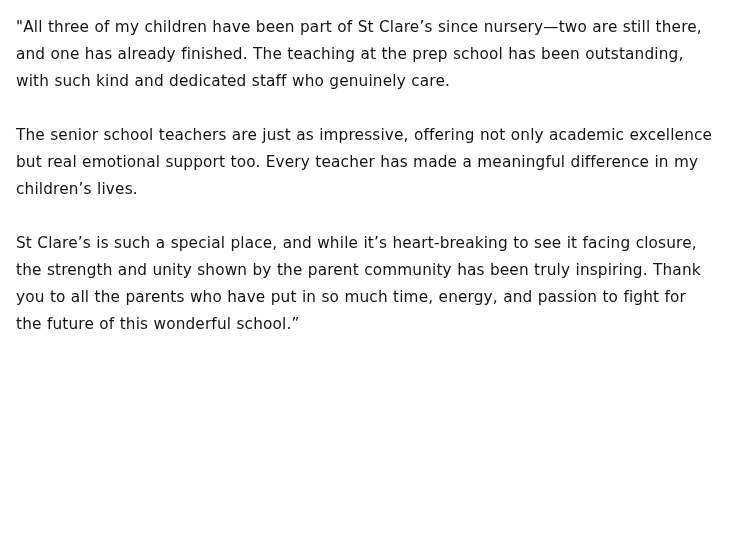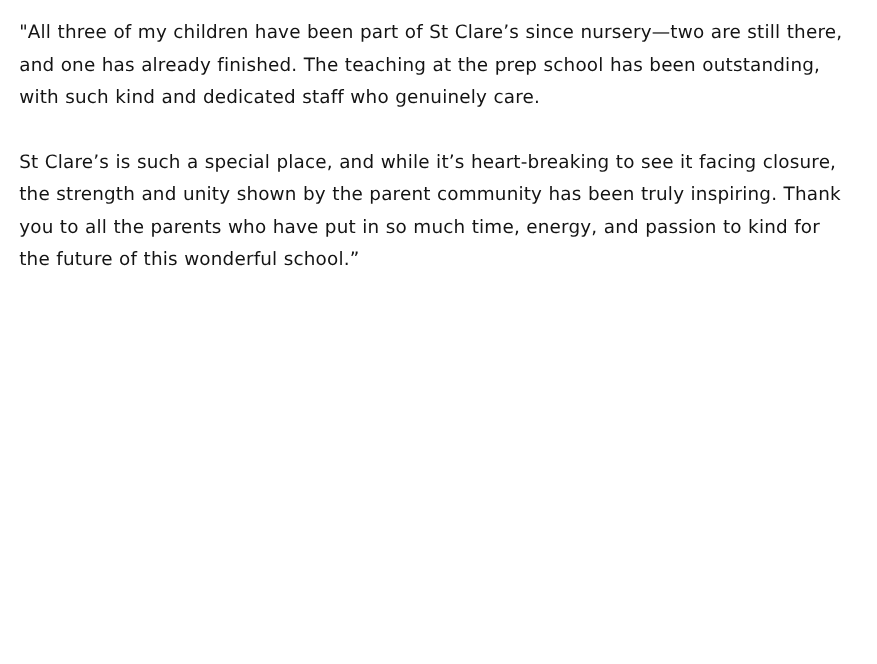--- a/index.html
+++ b/index.html
@@ -35,15 +35,16 @@
   .para:last-child {
     margin-bottom: 0;
   }
 </style>
 </head>
 <body>
 
 <div class="page">
   <div class="testimonial">
     <p class="para">"All three of my children have been part of St Clare’s since nursery—two are still there, and one has already finished. The teaching at the prep school has been outstanding, with such kind and dedicated staff who genuinely care.</p>
-    <p class="para">St Clare’s is such a special place, and while it’s heart-breaking to see it facing closure, the strength and unity shown by the parent community has been truly inspiring. Thank you to all the parents who have put in so much time, energy, and passion to kind for the future of this wonderful school.”</p>
+    <p class="para">The senior school teachers are just as impressive, offering not only academic excellence but real emotional support too. Every teacher has made a meaningful difference in my children’s lives.</p>
+    <p class="para">St Clare’s is such a special place, and while it’s heart-breaking to see it facing closure, the strength and unity shown by the parent community has been truly inspiring. Thank you to all the parents who have put in so much time, energy, and passion to fight for the future of this wonderful school.”</p>
   </div>
 </div>
 
 </body></html>

